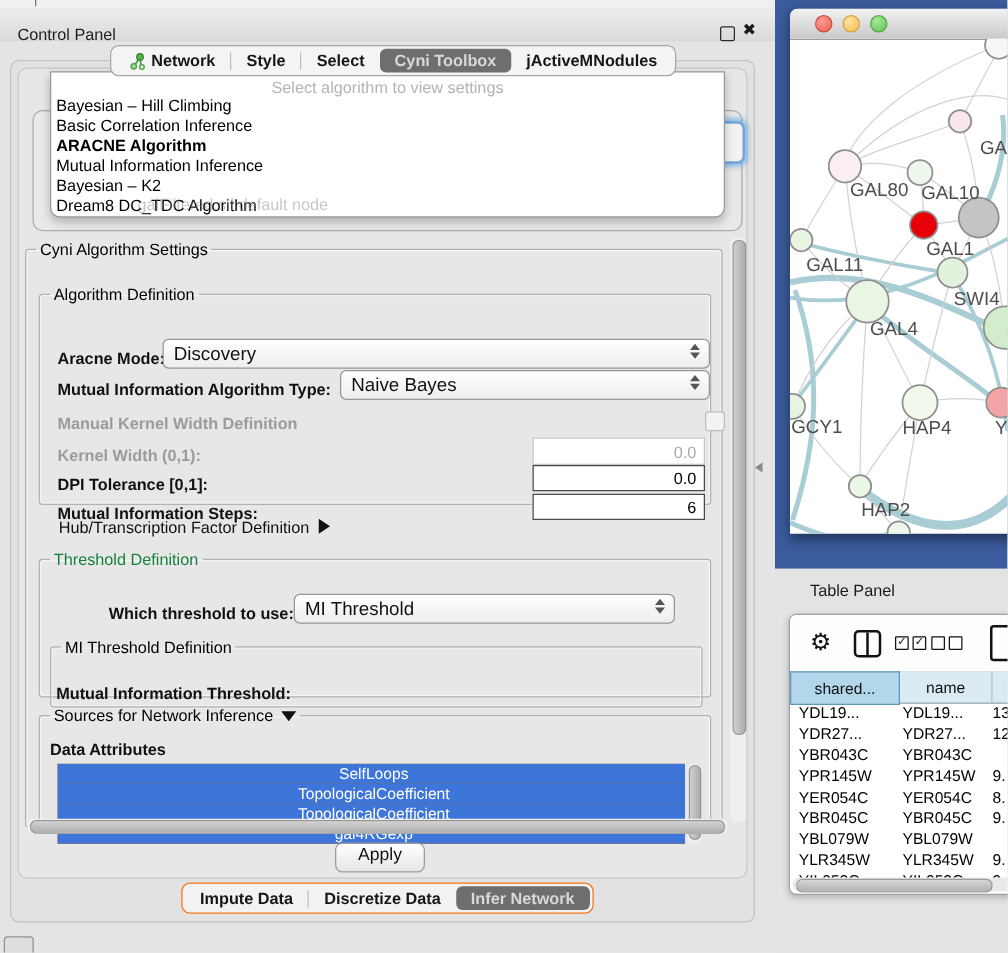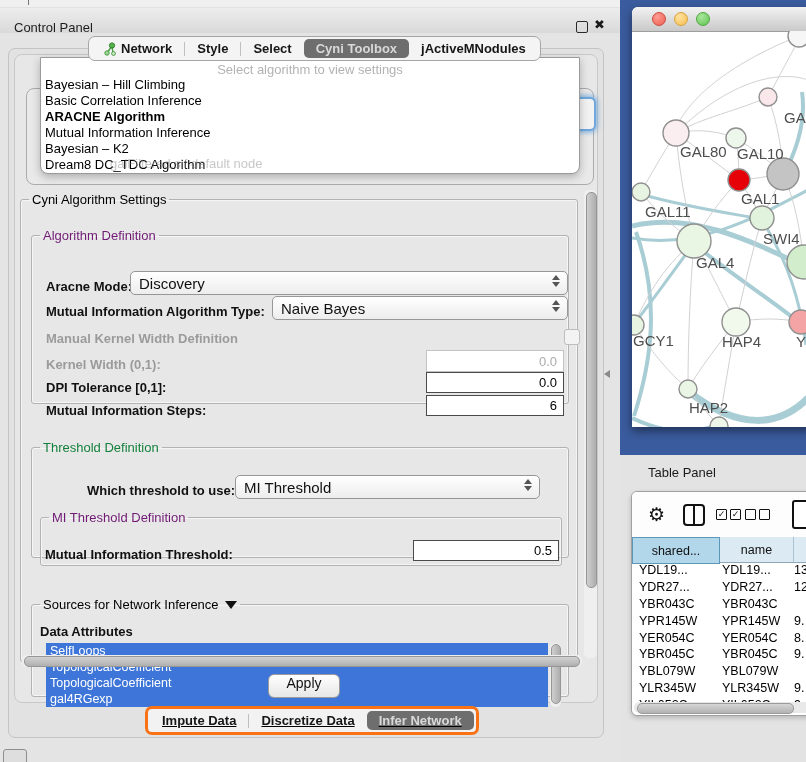--- a/index.html
+++ b/index.html
@@ -32,50 +32,50 @@
   .dd-item{font-size:13px;color:#000;line-height:16px;padding-left:4px;white-space:nowrap;}
   .dd-item.bold{font-weight:bold;}
   #occluded-text{left:110px;top:156px;font-size:13px;color:rgba(130,130,130,.45);z-index:25;}
   
   fieldset{position:absolute;border:1px solid #B2B2B2;border-radius:3px;margin:0;padding:0;
            box-shadow:inset 0 0 0 1px rgba(255,255,255,.6);}
   fieldset legend{font-size:13px;margin-left:8px;padding:0 3px;}
   #fs-settings{left:20px;top:192px;width:556px;height:468px;}
   #fs-settings>legend{color:#000;}
   #fs-algo{left:10px;top:21px;width:536px;height:174px;}
-  #fs-algo>legend,#fs-mith>legend{color:#701a75;}
+  #fs-algo>legend,#fs-mith>legend{color:#000000;}
   #fs-thresh{left:10px;top:233px;width:536px;height:116px;}
   #fs-thresh>legend{color:#15803d;}
   #fs-mith{left:8px;top:55px;width:520px;height:54px;}
-  #fs-sources{left:10px;top:358px;width:536px;height:98px;margin-top:32px;}
+  #fs-sources{left:10px;top:358px;width:536px;height:98px;}
   #fs-sources>legend{color:#000;}
   .lbl{position:absolute;font-size:13px;font-weight:bold;color:#111;white-space:nowrap;}
   .lbl.disabled{color:#9B9B9B;}
   .combo{position:absolute;background:linear-gradient(#FFFFFF,#EDEDED);border:1px solid #979797;border-radius:5px;
          font-size:15px;color:#111;display:flex;align-items:center;padding-left:8px;}
   .stepper{position:absolute;right:7px;top:3px;display:flex;flex-direction:column;gap:2px;}
   .stepper .up{width:0;height:0;border-left:4px solid transparent;border-right:4px solid transparent;border-bottom:5px solid #555;}
   .stepper .dn{width:0;height:0;border-left:4px solid transparent;border-right:4px solid transparent;border-top:5px solid #555;}
   .tfield{position:absolute;background:#FFF;font-size:13px;display:flex;align-items:center;justify-content:flex-end;padding-right:6px;}
   .tfield.on{border:1.5px solid #4A4A4A;color:#000;}
   .tfield.off{border:1px solid #C3C3C3;color:#ABABAB;}
   #kernel-check{left:532px;top:86px;width:14px;height:14px;background:#F3F3F3;border:1px solid #BDBDBD;border-radius:3px;}
   .tri-right{display:inline-block;width:0;height:0;border-top:6px solid transparent;border-bottom:6px solid transparent;border-left:9px solid #111;margin-left:8px;vertical-align:-1px;}
   .tri-down{display:inline-block;width:0;height:0;border-left:6px solid transparent;border-right:6px solid transparent;border-top:8px solid #111;margin-left:6px;vertical-align:0px;}
-  #attr-list{left:14px;top:31px;width:502px;height:64px;background:#a16207;overflow:hidden;}
+  #attr-list{left:14px;top:31px;width:502px;height:64px;background:#a16207;overflow:hidden;text-align:center;}
   .attr-item{height:16px;line-height:16px;background:#3E75D8;color:#FFF;font-size:12.5px;padding-left:4px;}
   .vscroll{position:absolute;background:#EFEFEF;border-radius:5px;}
   .vthumb{position:absolute;background:linear-gradient(90deg,#CFCFCF,#ADADAD);border:1px solid #969696;border-radius:5px;}
   .hscroll{position:absolute;background:#EFEFEF;border-radius:5px;}
   .hthumb{position:absolute;background:linear-gradient(#D2D2D2,#AFAFAF);border:1px solid #969696;border-radius:5px;}
   #apply-btn{left:268px;top:674px;width:70px;height:22px;background:linear-gradient(#FFFFFF,#E6E6E6);
              border:1px solid #9B9B9B;border-radius:6px;font-size:14px;color:#111;
              display:flex;align-items:flex-start;justify-content:center;}
-  #bottom-tabbar{left:145px;top:706px;height:23px;background:#F2F2F2;border:3px solid #f97316;border-radius:7px;
-                 display:flex;align-items:center;padding:0 2px;z-index:5;text-decoration:underline;}
+  #bottom-tabbar{left:145px;top:706px;height:23px;background:#F2F2F2;border:1px solid #f97316;border-radius:7px;
+                 display:flex;align-items:center;padding:0 2px;z-index:5;}
   #corner-icon{left:3px;top:749px;width:22px;height:16px;background:#DEDEDE;border:1.5px solid #8F8F8F;border-radius:3px;}
   #splitter-arrow{left:604px;top:370px;width:0;height:0;border-top:4px solid transparent;border-bottom:4px solid transparent;border-right:6px solid #8A8A8A;}
   
   #desktop{left:620px;top:0;width:186px;height:455px;background:#3A5B9D;}
   #net-window{left:632px;top:7px;width:180px;height:420px;background:#FFF;border-radius:6px 0 0 0;
               box-shadow:0 4px 10px rgba(0,0,0,.45);}
   #net-titlebar{left:632px;top:7px;width:180px;height:24px;background:linear-gradient(#F2F2F2,#C9C9C9);
                 border-bottom:1px solid #9F9F9F;border-radius:6px 0 0 0;display:flex;align-items:center;gap:8px;padding-left:20px;}
   .traffic{width:12px;height:12px;border-radius:50%;}
   #tl-red{background:radial-gradient(circle at 35% 30%,#FF9C92,#EC5F52);border:1px solid #CE4A3E;}
@@ -196,37 +196,37 @@
     <span class="lbl" style="left:14px;top:137px;">DPI Tolerance [0,1]:</span>
     <div class="tfield on" style="left:394px;top:129px;width:130px;height:19px;">
         <span>0.0</span>
       </div>
     <span class="lbl" style="left:14px;top:160px;">Mutual Information Steps:</span>
     <div class="tfield on" style="left:394px;top:152px;width:130px;height:19px;">
         <span>6</span>
       </div>
   </fieldset>
 
+  <span class="abs" style="left:26px;top:207px;font-size:13px;color:#111;">
+    <span>Hub/Transcription Factor Definition</span><span class="tri-right"></span>
+  </span>
 
   <fieldset id="fs-thresh">
     <legend>Threshold Definition</legend>
     <span class="lbl" style="left:55px;top:28px;">Which threshold to use:</span>
     <div class="combo" style="left:203px;top:20px;width:295px;height:22px;">
       <span>MI Threshold</span>
       <span class="stepper">
           <span class="up"></span>
           <span class="dn"></span>
         </span>
     </div>
     <fieldset id="fs-mith">
       <legend>MI Threshold Definition</legend>
       <span class="lbl" style="left:4px;top:22px;">Mutual Information Threshold:</span>
-      <div class="tfield on" style="left:372px;top:15px;width:138px;height:19px;">
-          <span>0.5</span>
-        </div>
     </fieldset>
   </fieldset>
 
   <fieldset id="fs-sources">
     <legend><span>Sources for Network Inference</span><span class="tri-down"></span></legend>
     <span class="lbl" style="left:8px;top:12px;">Data Attributes</span>
     <div class="abs" id="attr-list">
         <div class="attr-item">SelfLoops</div>
         <div class="attr-item">TopologicalCoefficient</div>
         <div class="attr-item">TopologicalCoefficient</div>

